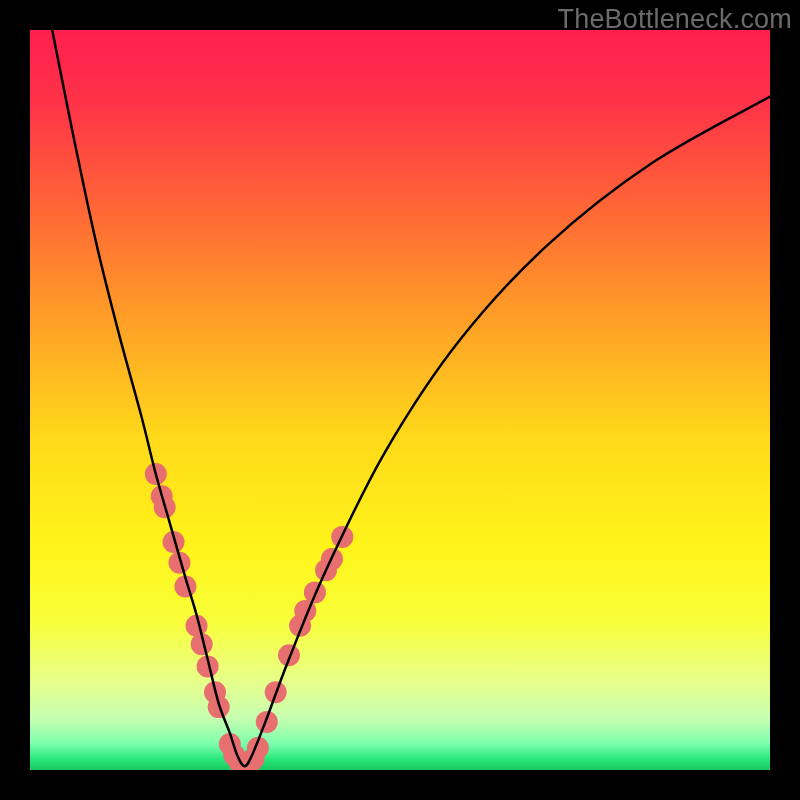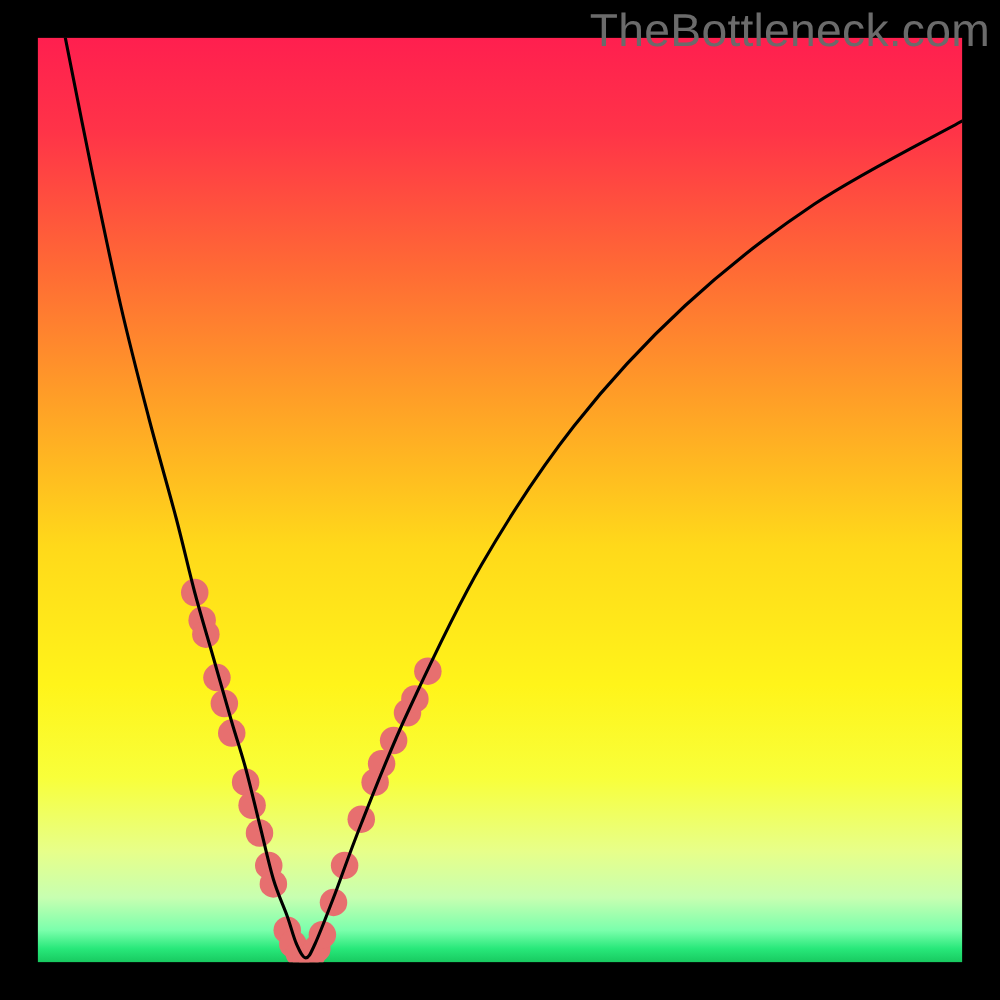--- a/index.html
+++ b/index.html
@@ -32,21 +32,21 @@
     left: 0;
     top: 0;
     width: 740px;
     height: 740px;
   }
   .watermark {
     position: absolute;
     top: 4px;
     right: 8px;
     color: #6b6b6b;
-    font-size: 37px;
+    font-size: 27px;
     font-weight: 400;
     letter-spacing: 0.2px;
   }
   svg.overlay {
     position: absolute;
     left: 0;
     top: 0;
     width: 740px;
     height: 740px;
   }

